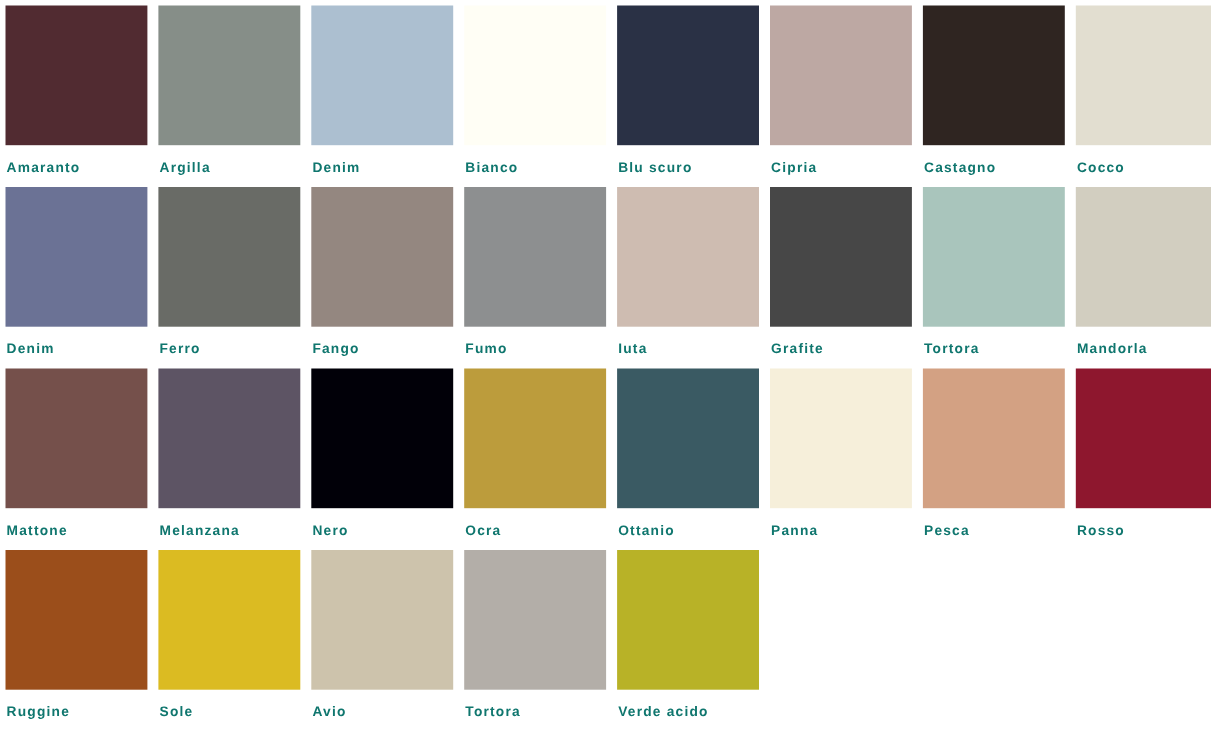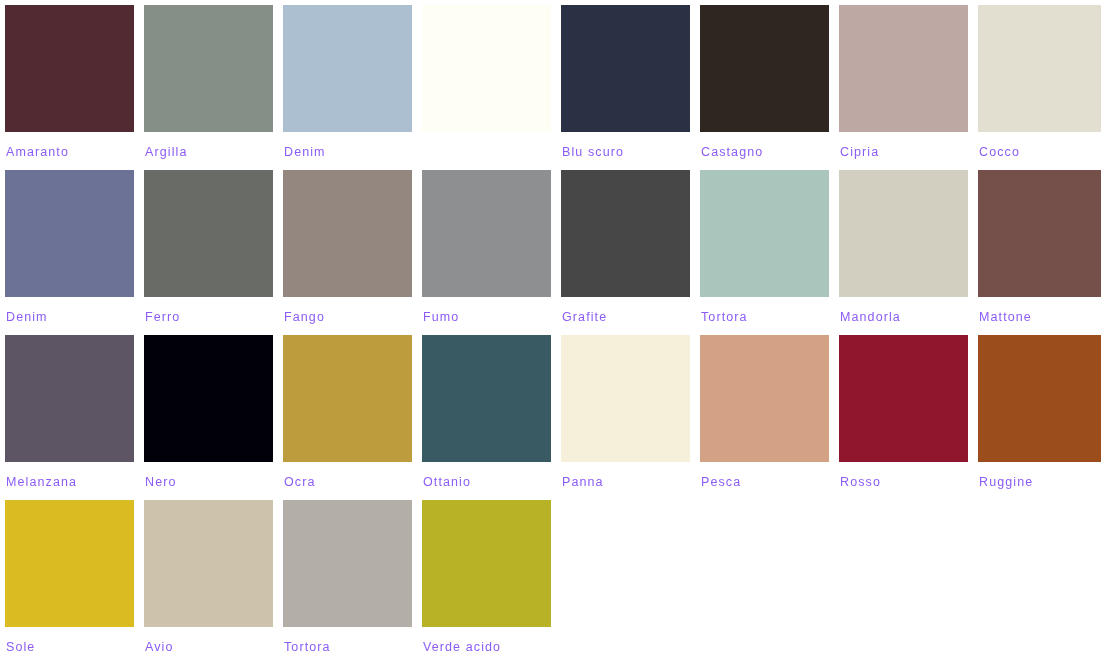--- a/index.html
+++ b/index.html
@@ -38,25 +38,25 @@
   .swatch-chip {
     width: 129px;
     height: 127px;
     flex: 0 0 127px;
     box-sizing: border-box;
   }
   .swatch-label {
     font-size: 12.5px;
     line-height: 1;
     letter-spacing: 1.1px;
-    color: #8b5cf6;
+    color: #0f766e;
     padding-top: 14px;
     padding-left: 1px;
     white-space: nowrap;
-    font-weight: 400;
+    font-weight: 700;
     -webkit-font-smoothing: antialiased;
   }
 </style>
 </head>
 <body>
 
 <div id="palette-grid">
     <div class="swatch-cell">
       <div class="swatch-chip" title="Amaranto" style="background-color: rgb(81, 43, 49);"></div>
       <div class="swatch-label">Amaranto</div>
@@ -64,52 +64,57 @@
     <div class="swatch-cell">
       <div class="swatch-chip" title="Argilla" style="background-color: rgb(134, 142, 136);"></div>
       <div class="swatch-label">Argilla</div>
     </div>
     <div class="swatch-cell">
       <div class="swatch-chip" title="Avio" style="background-color: rgb(172, 191, 208);"></div>
       <div class="swatch-label">Denim</div>
     </div>
     <div class="swatch-cell">
       <div class="swatch-chip" title="Bianco" style="background-color: rgb(255, 254, 245);"></div>
+      <div class="swatch-label">Bianco</div>
     </div>
     <div class="swatch-cell">
       <div class="swatch-chip" title="Blu scuro" style="background-color: rgb(42, 49, 69);"></div>
       <div class="swatch-label">Blu scuro</div>
     </div>
     <div class="swatch-cell">
+      <div class="swatch-chip" title="Cipria" style="background-color: rgb(189, 168, 163);"></div>
+      <div class="swatch-label">Cipria</div>
+    </div>
+    <div class="swatch-cell">
       <div class="swatch-chip" title="Castagno" style="background-color: rgb(47, 37, 33);"></div>
       <div class="swatch-label">Castagno</div>
-    </div>
-    <div class="swatch-cell">
-      <div class="swatch-chip" title="Cipria" style="background-color: rgb(189, 168, 163);"></div>
-      <div class="swatch-label">Cipria</div>
     </div>
     <div class="swatch-cell">
       <div class="swatch-chip" title="Cocco" style="background-color: rgb(226, 222, 208);"></div>
       <div class="swatch-label">Cocco</div>
     </div>
     <div class="swatch-cell">
       <div class="swatch-chip" title="Denim" style="background-color: rgb(107, 114, 149);"></div>
       <div class="swatch-label">Denim</div>
     </div>
     <div class="swatch-cell">
       <div class="swatch-chip" title="Ferro" style="background-color: rgb(105, 107, 102);"></div>
       <div class="swatch-label">Ferro</div>
     </div>
     <div class="swatch-cell">
       <div class="swatch-chip" title="Fango" style="background-color: rgb(148, 135, 128);"></div>
       <div class="swatch-label">Fango</div>
     </div>
     <div class="swatch-cell">
       <div class="swatch-chip" title="Fumo" style="background-color: rgb(141, 143, 144);"></div>
       <div class="swatch-label">Fumo</div>
+    </div>
+    <div class="swatch-cell">
+      <div class="swatch-chip" title="Iuta" style="background-color: rgb(206, 188, 177);"></div>
+      <div class="swatch-label">Iuta</div>
     </div>
     <div class="swatch-cell">
       <div class="swatch-chip" title="Grafite" style="background-color: rgb(71, 71, 71);"></div>
       <div class="swatch-label">Grafite</div>
     </div>
     <div class="swatch-cell">
       <div class="swatch-chip" title="Lichene" style="background-color: rgb(169, 197, 188);"></div>
       <div class="swatch-label">Tortora</div>
     </div>
     <div class="swatch-cell">

